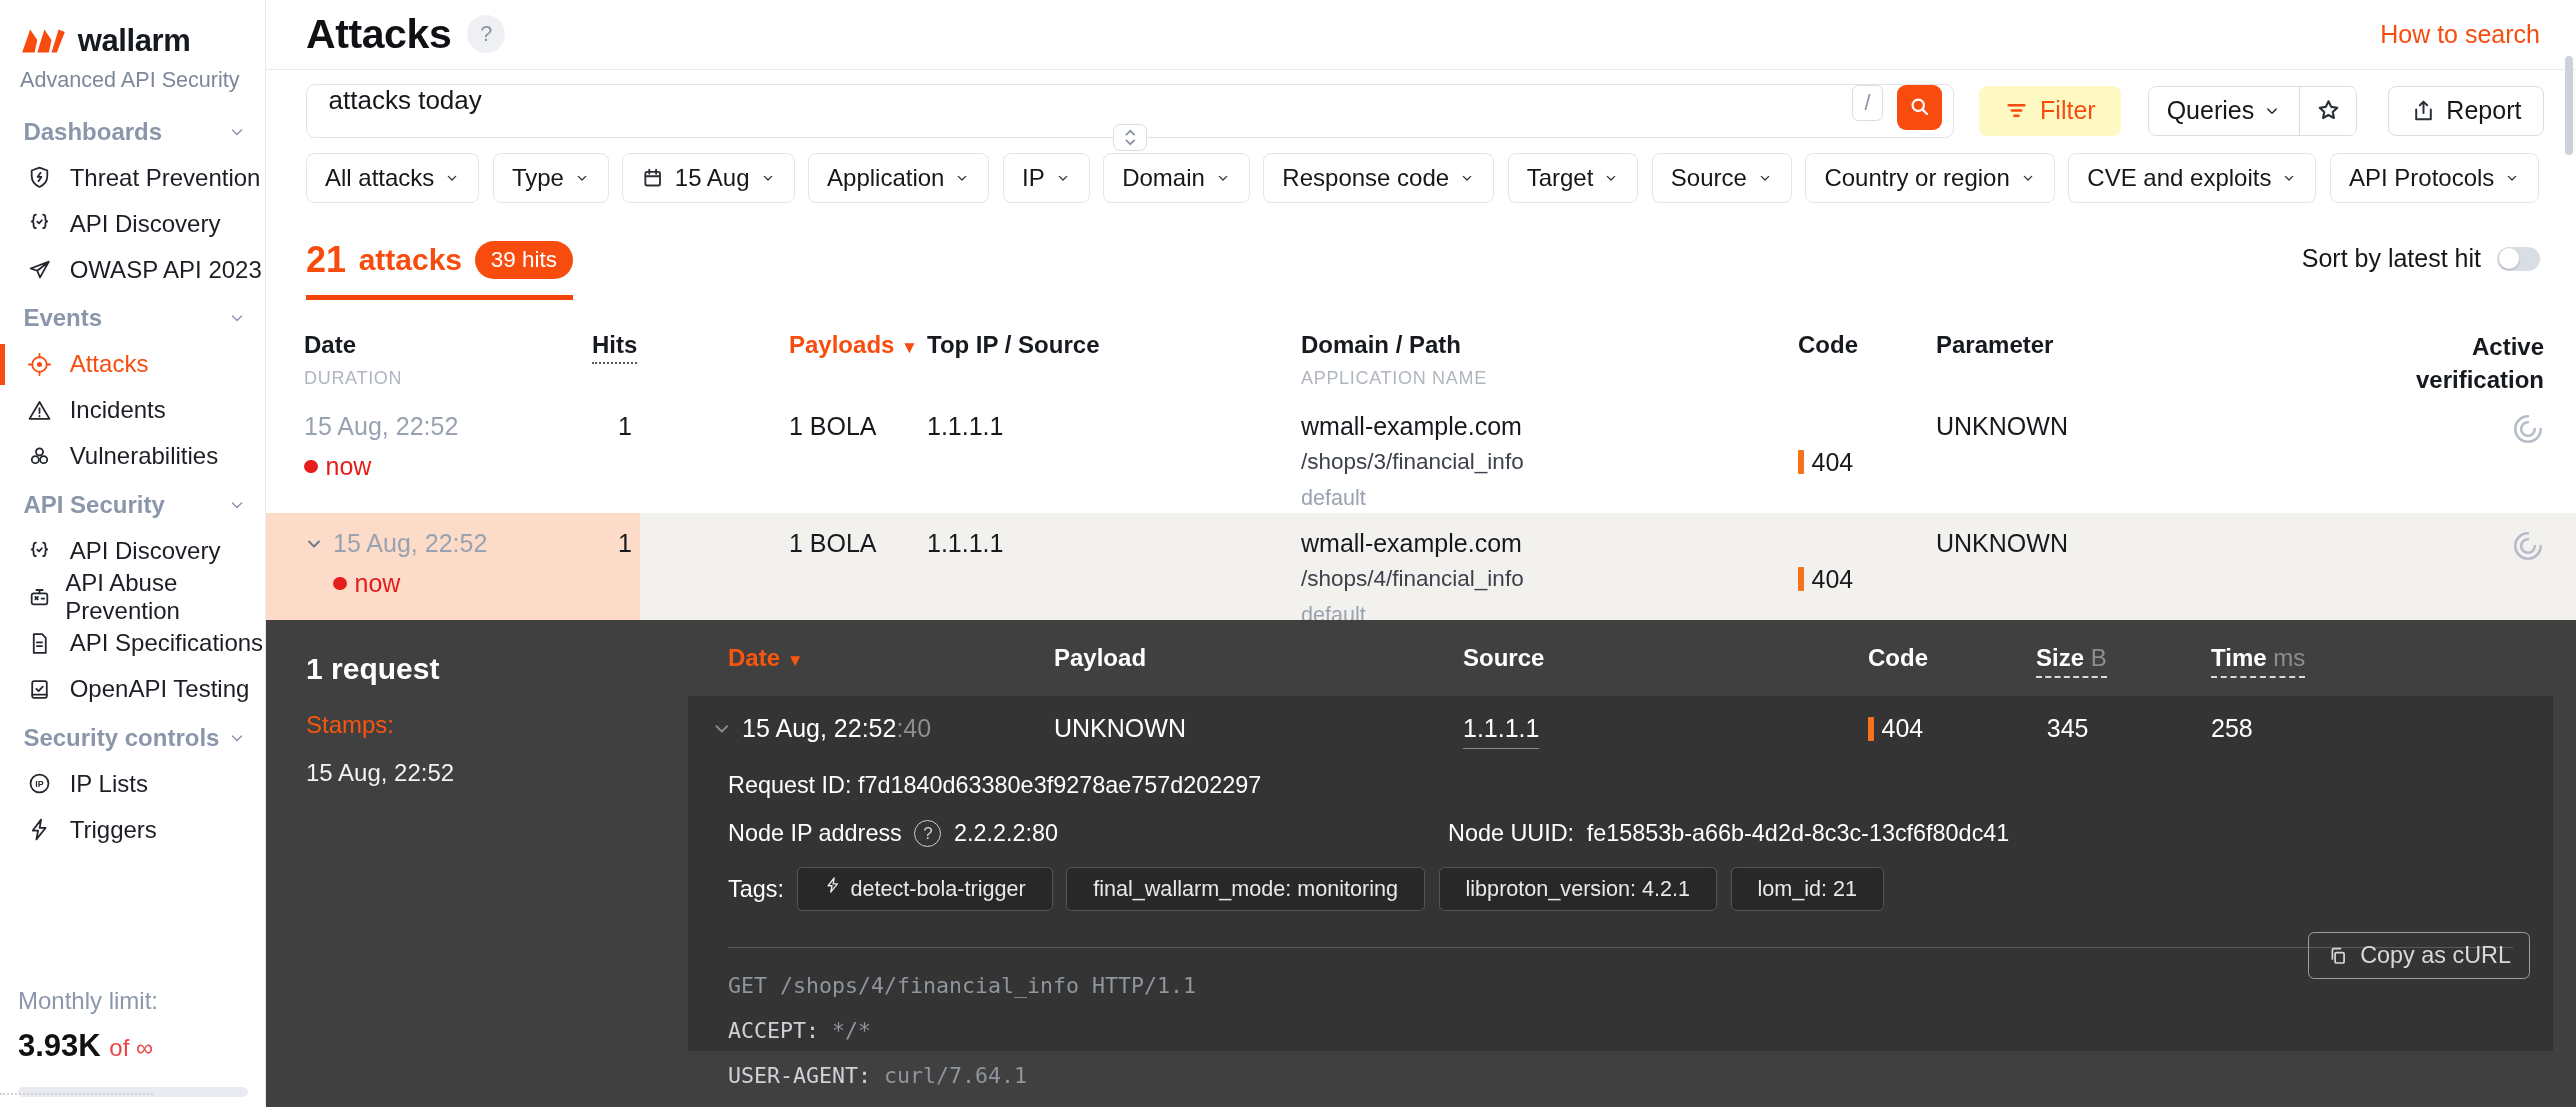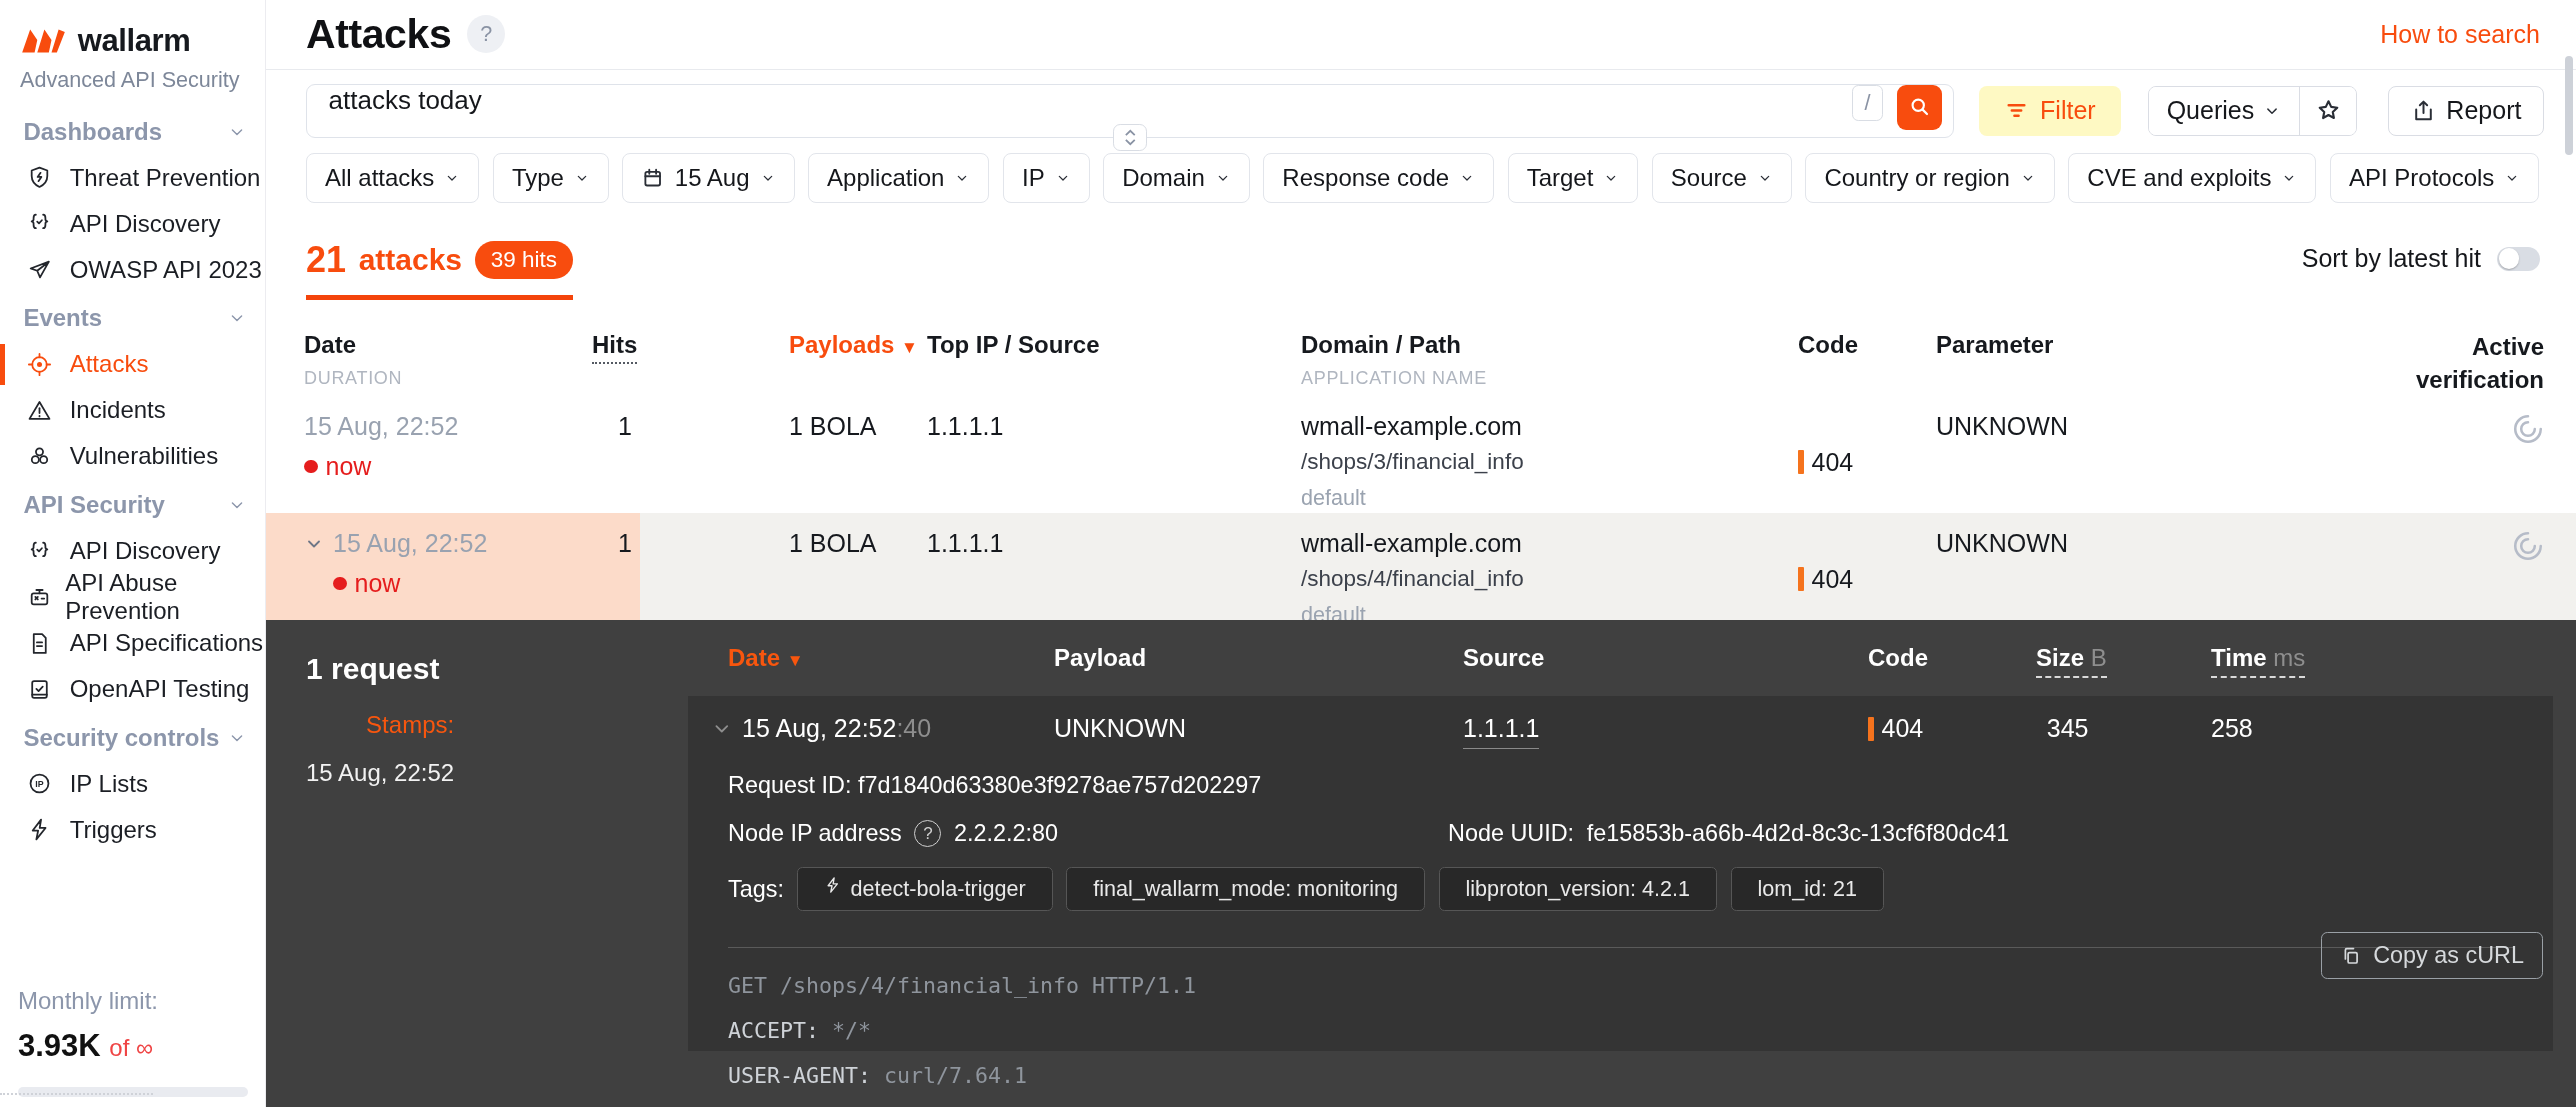--- a/index.html
+++ b/index.html
@@ -94,21 +94,21 @@
   .code-bar { width:6.3px; height:24px; background:#f5731d; border-radius:0.9px; }
   .av-icon { width:34px; height:34px; }
   .av-icon svg { stroke:#b6bcc8; fill:none; stroke-width:1.8; stroke-linecap:round; }
   .row-peach { position:absolute !important; left:0; top:0; bottom:0; width:374px; background:#fcdbc9; border-bottom:6.3px solid #f4440b; }
   .row2 { background:#f2f1ee; }
 
   
   .dark-panel { position:absolute; left:0; top:620px; width:2310px; height:487px; background:#404040; color:#fff; }
   .req-summary { position:absolute; left:40px; top:32px; }
   .req-count { font-size:30px; font-weight:bold; color:#fff; }
-  .stamps-label { margin-top:25px; font-size:24px; color:#f8560e;text-align:right; }
+  .stamps-label { margin-top:25px; font-size:24px; color:#f8560e; }
   .stamp-value { margin-top:20px; font-size:24px; color:#f2f2f2; }
   .det-area { position:absolute; left:422px; top:0; width:1865px; height:487px; }
   .det-grid { display:grid; grid-template-columns:366px 409px 405px 168px 175px 1fr; align-items:center; }
   .det-head { height:76px; font-size:24px; font-weight:bold; }
   .det-head .c1 { padding-left:40px; color:#f8560e; cursor:pointer; }
   .det-head .arr { font-size:17px; }
   .dashed-u { border-bottom:2.7px dashed #d9d9d9; padding-bottom:5.4px; cursor:pointer; }
   .unit { color:#8e8e8e; font-weight:normal; }
   .req-block { position:absolute; left:0; top:76px; width:1865px; height:355px; background:#343434; }
   .req-row { height:65px; font-size:25px; }
@@ -122,21 +122,21 @@
   .node-cell { display:flex; align-items:center; gap:12.6px; }
   .qmark { width:27px; height:27px; border-radius:50%; border:1.8px solid #cfcfcf; color:#cfcfcf; font-size:17px; display:flex; align-items:center; justify-content:center; cursor:pointer; }
   .tags-row { display:flex; align-items:center; gap:13.5px; margin-top:20px; }
   .tag-chip { display:flex; align-items:flex-start; gap:8px; background:#282828; border:0.9px solid #565656; border-radius:5.4px; padding:8px 26px; font-size:21.6px; color:#e9e9e9; cursor:pointer; }
   .tag-chip svg { stroke:#e9e9e9; fill:none; stroke-width:1.8; stroke-linejoin:round; }
   .det-divider { margin:36px 40px 0 40px; border-top:1.8px solid #5a5a5a; }
   .http-block { margin:27px 40px 0 40px; font-family:"DejaVu Sans Mono", monospace; font-size:21.6px; color:#8f959d; line-height:1.0; }
   .http-block .hline { margin-top:23.4px; }
   .http-block .hline:first-child { margin-top:0; }
   .hname { color:#cfd3d8; }
-  .copy-curl { position:absolute; right:10px; top:236px; display:flex; align-items:center; gap:11.7px; border:1.8px solid #9aa0a6; border-radius:6.3px; padding:9px 18px; font-size:23.4px; color:#d6d9dc; cursor:pointer; background:transparent; }
+  .copy-curl { position:absolute; right:23px; top:236px; display:flex; align-items:center; gap:11.7px; border:1.8px solid #9aa0a6; border-radius:6.3px; padding:9px 18px; font-size:23.4px; color:#d6d9dc; cursor:pointer; background:transparent; }
   .copy-curl svg { stroke:#d6d9dc; fill:none; stroke-width:1.9; stroke-linecap:round; stroke-linejoin:round; }
 
   .scroll-thumb { position:absolute; right:2.7px; top:56px; width:8px; height:99px; border-radius:4.5px; background:#cdd1d8; }
 </style>
 </head>
 <body>
 
 <div class="page">
 
   <div class="sidebar">

